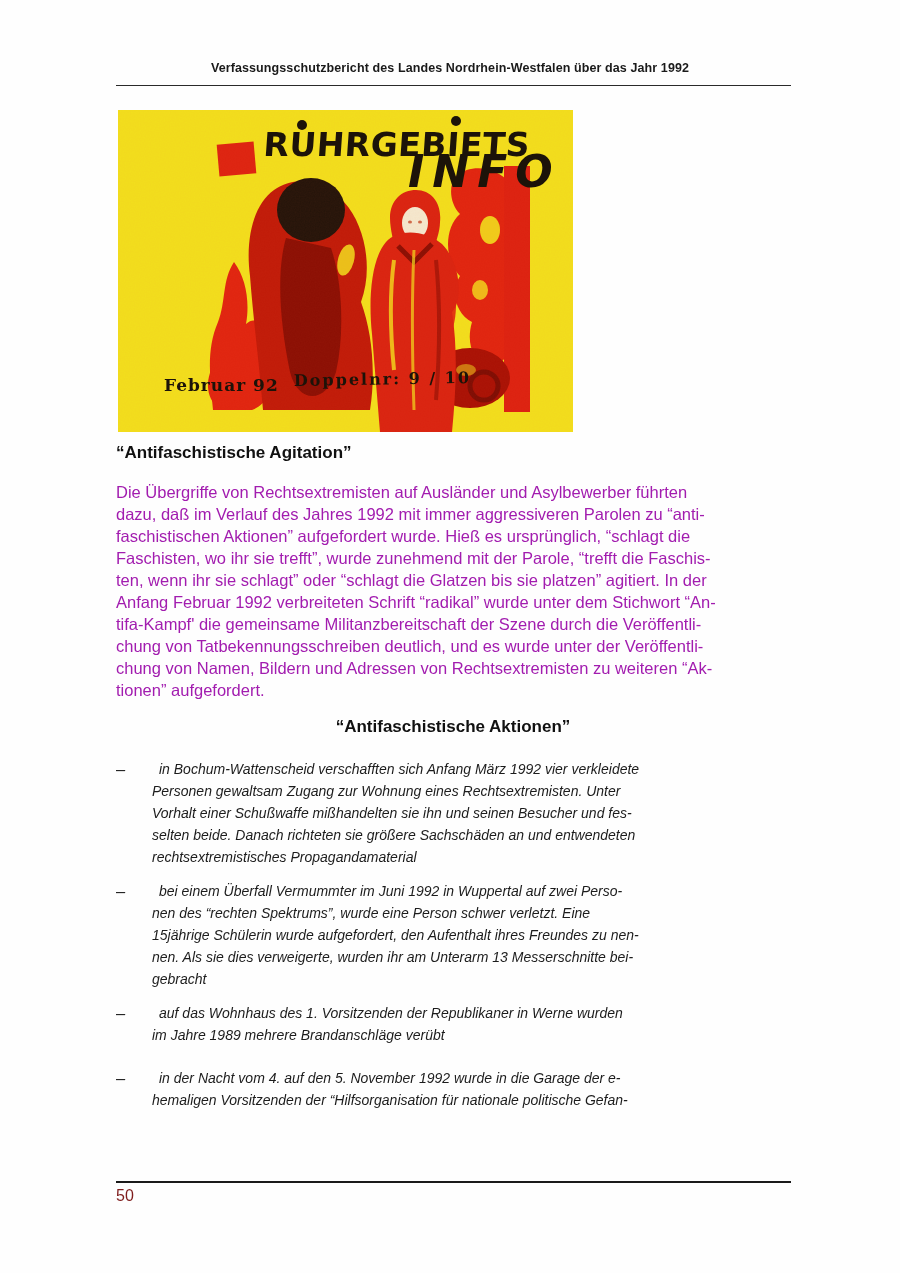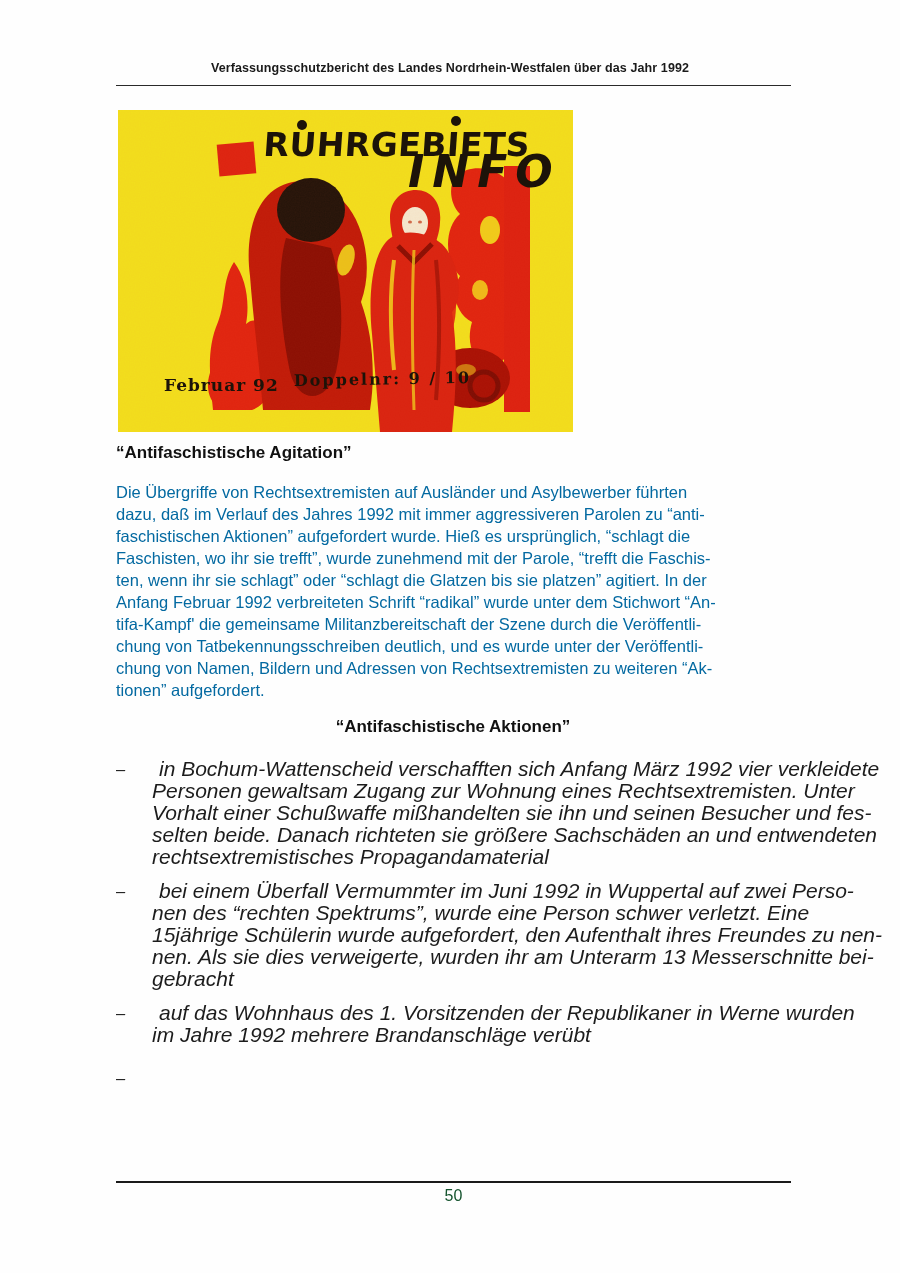--- a/index.html
+++ b/index.html
@@ -33,21 +33,21 @@
     font-size: 17px;
     font-weight: bold;
     line-height: 20px;
     color: #111;
   }
   .body-block {
     margin: 18px 110px 0 116px;
     font-size: 16.5px;
     line-height: 22px;
     white-space: pre;
-    color: #0369a1;
+    color: #a21caf;
   }
   .intro-line { margin-top: 8px; }
   .sub-heading {
     margin: 16px 110px 0 116px;
     font-size: 17px;
     font-weight: bold;
     line-height: 20px;
     color: #111;
     text-align: center;
   }
@@ -56,42 +56,42 @@
   .bullet-row + .bullet-row { margin-top: 12px; }
   .bullet-row:last-child { margin-top: 21px; }
   .bullet-marker {
     flex: 0 0 36px;
     width: 36px;
     font-size: 16.5px;
     line-height: 22px;
     color: #1c1c1c;
   }
   .bullet-text {
-    font-size: 21px;
+    font-size: 14px;
     line-height: 22px;
     font-style: italic;
     white-space: pre;
     text-indent: 7px;
     color: #1c1c1c;
   }
   .footer-rule {
     position: absolute;
     top: 1181px;
     left: 116px;
     width: 675px;
     border-top: 2px solid #1a1a1a;
   }
   .page-number {
     position: absolute;
     top: 1187px;
     left: 116px;
     width: 675px;
-    text-align: center;
+    text-align: left;
     font-size: 16px;
-    color: #14532d;
+    color: #7f1d1d;
   }
 </style>
 </head>
 <body>
 
 <div class="page">
 
   <div class="header-title">Verfassungsschutzbericht des Landes Nordrhein-Westfalen über das Jahr 1992</div>
   <div class="header-rule"></div>
 
@@ -189,23 +189,25 @@
       <span class="bullet-marker">–</span>
       <div class="bullet-text">bei einem Überfall Vermummter im Juni 1992 in Wuppertal auf zwei Perso-
 nen des “rechten Spektrums”, wurde eine Person schwer verletzt. Eine
 15jährige Schülerin wurde aufgefordert, den Aufenthalt ihres Freundes zu nen-
 nen. Als sie dies verweigerte, wurden ihr am Unterarm 13 Messerschnitte bei-
 gebracht</div>
     </div>
     <div class="bullet-row">
       <span class="bullet-marker">–</span>
       <div class="bullet-text">auf das Wohnhaus des 1. Vorsitzenden der Republikaner in Werne wurden
-im Jahre 1992 mehrere Brandanschläge verübt</div>
-    </div>
-    <div class="bullet-row">
-      <span class="bullet-marker">–</span>
+im Jahre 1989 mehrere Brandanschläge verübt</div>
+    </div>
+    <div class="bullet-row">
+      <span class="bullet-marker">–</span>
+      <div class="bullet-text">in der Nacht vom 4. auf den 5. November 1992 wurde in die Garage der e-
+hemaligen Vorsitzenden der “Hilfsorganisation für nationale politische Gefan-</div>
     </div>
   </div>
 
   <div class="footer-rule"></div>
   <div class="page-number">50</div>
 
 </div>
 
 </body></html>

